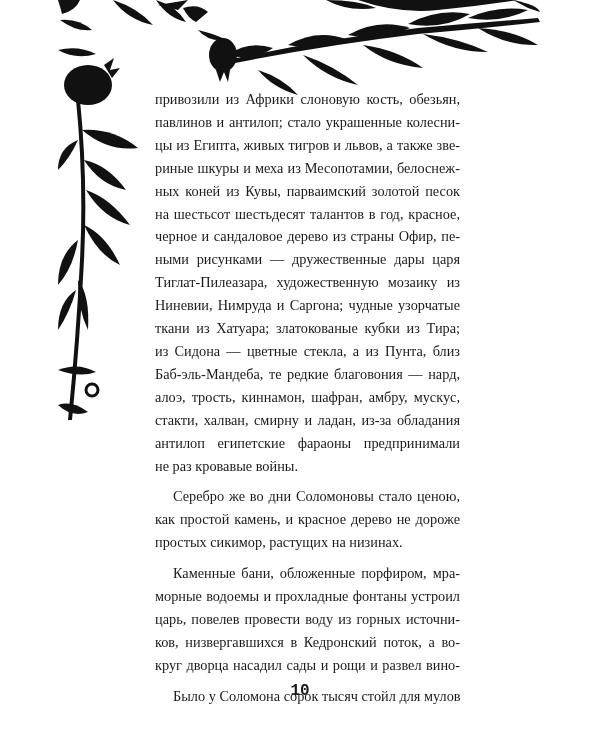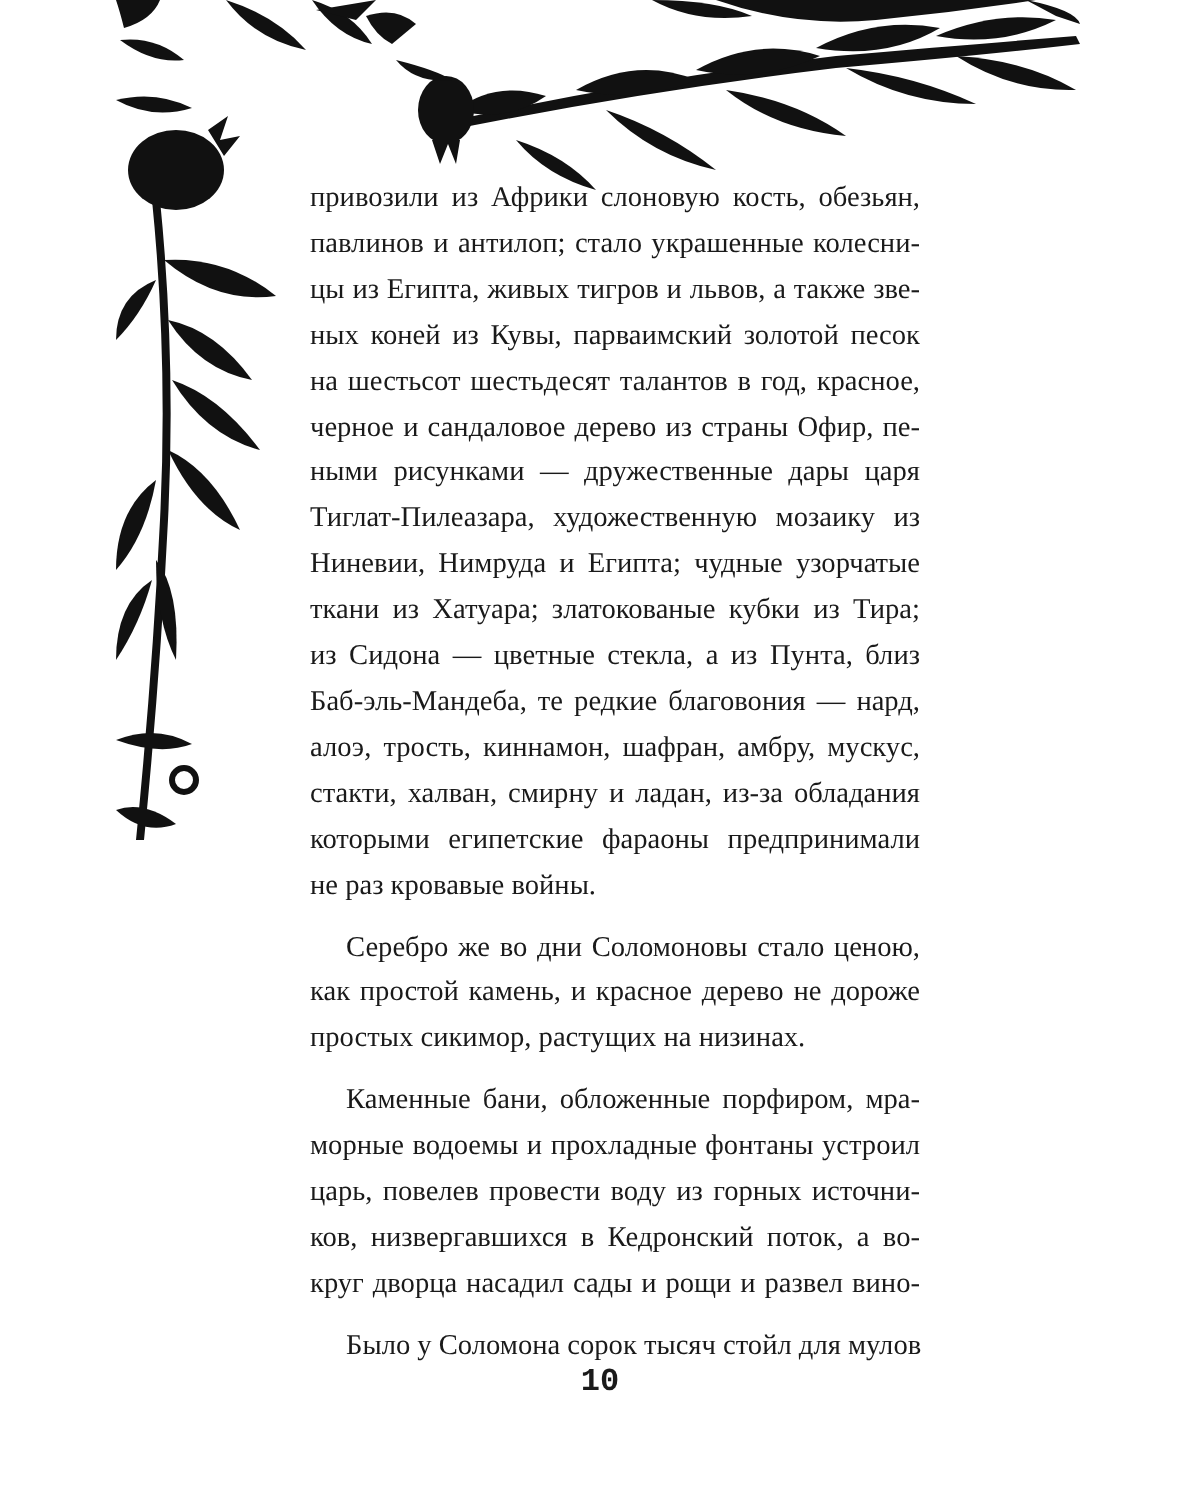--- a/index.html
+++ b/index.html
@@ -81,32 +81,33 @@
       <circle cx="34" cy="350" r="6" fill="none" stroke="#111" stroke-width="3"></circle>
       <path d="M0 365 Q14 360 30 372 Q14 378 0 365 Z"></path>
     </g>
   </svg>
 
   <div class="text-block">
     <p class="first">
       <span class="line">привозили из Африки слоновую кость, обезьян,</span>
       <span class="line">павлинов и антилоп; стало украшенные колесни-</span>
       <span class="line">цы из Египта, живых тигров и львов, а также зве-</span>
+      <span class="line">риные шкуры и меха из Месопотамии, белоснеж-</span>
       <span class="line">ных коней из Кувы, парваимский золотой песок</span>
       <span class="line">на шестьсот шестьдесят талантов в год, красное,</span>
       <span class="line">черное и сандаловое дерево из страны Офир, пе-</span>
       <span class="line">ными рисунками — дружественные дары царя</span>
       <span class="line">Тиглат-Пилеазара, художественную мозаику из</span>
-      <span class="line">Ниневии, Нимруда и Египта; чудные узорчатые</span>
+      <span class="line">Ниневии, Нимруда и Саргона; чудные узорчатые</span>
       <span class="line">ткани из Хатуара; златокованые кубки из Тира;</span>
       <span class="line">из Сидона — цветные стекла, а из Пунта, близ</span>
       <span class="line">Баб-эль-Мандеба, те редкие благовония — нард,</span>
       <span class="line">алоэ, трость, киннамон, шафран, амбру, мускус,</span>
       <span class="line">стакти, халван, смирну и ладан, из-за обладания</span>
-      <span class="line">которыми египетские фараоны предпринимали</span>
+      <span class="line">антилоп египетские фараоны предпринимали</span>
       <span class="line last">не раз кровавые войны.</span>
     </p>
     <p>
       <span class="line" style="padding-left:18px">Серебро же во дни Соломоновы стало ценою,</span>
       <span class="line">как простой камень, и красное дерево не дороже</span>
       <span class="line last">простых сикимор, растущих на низинах.</span>
     </p>
     <p>
       <span class="line" style="padding-left:18px">Каменные бани, обложенные порфиром, мра-</span>
       <span class="line">морные водоемы и прохладные фонтаны устроил</span>

